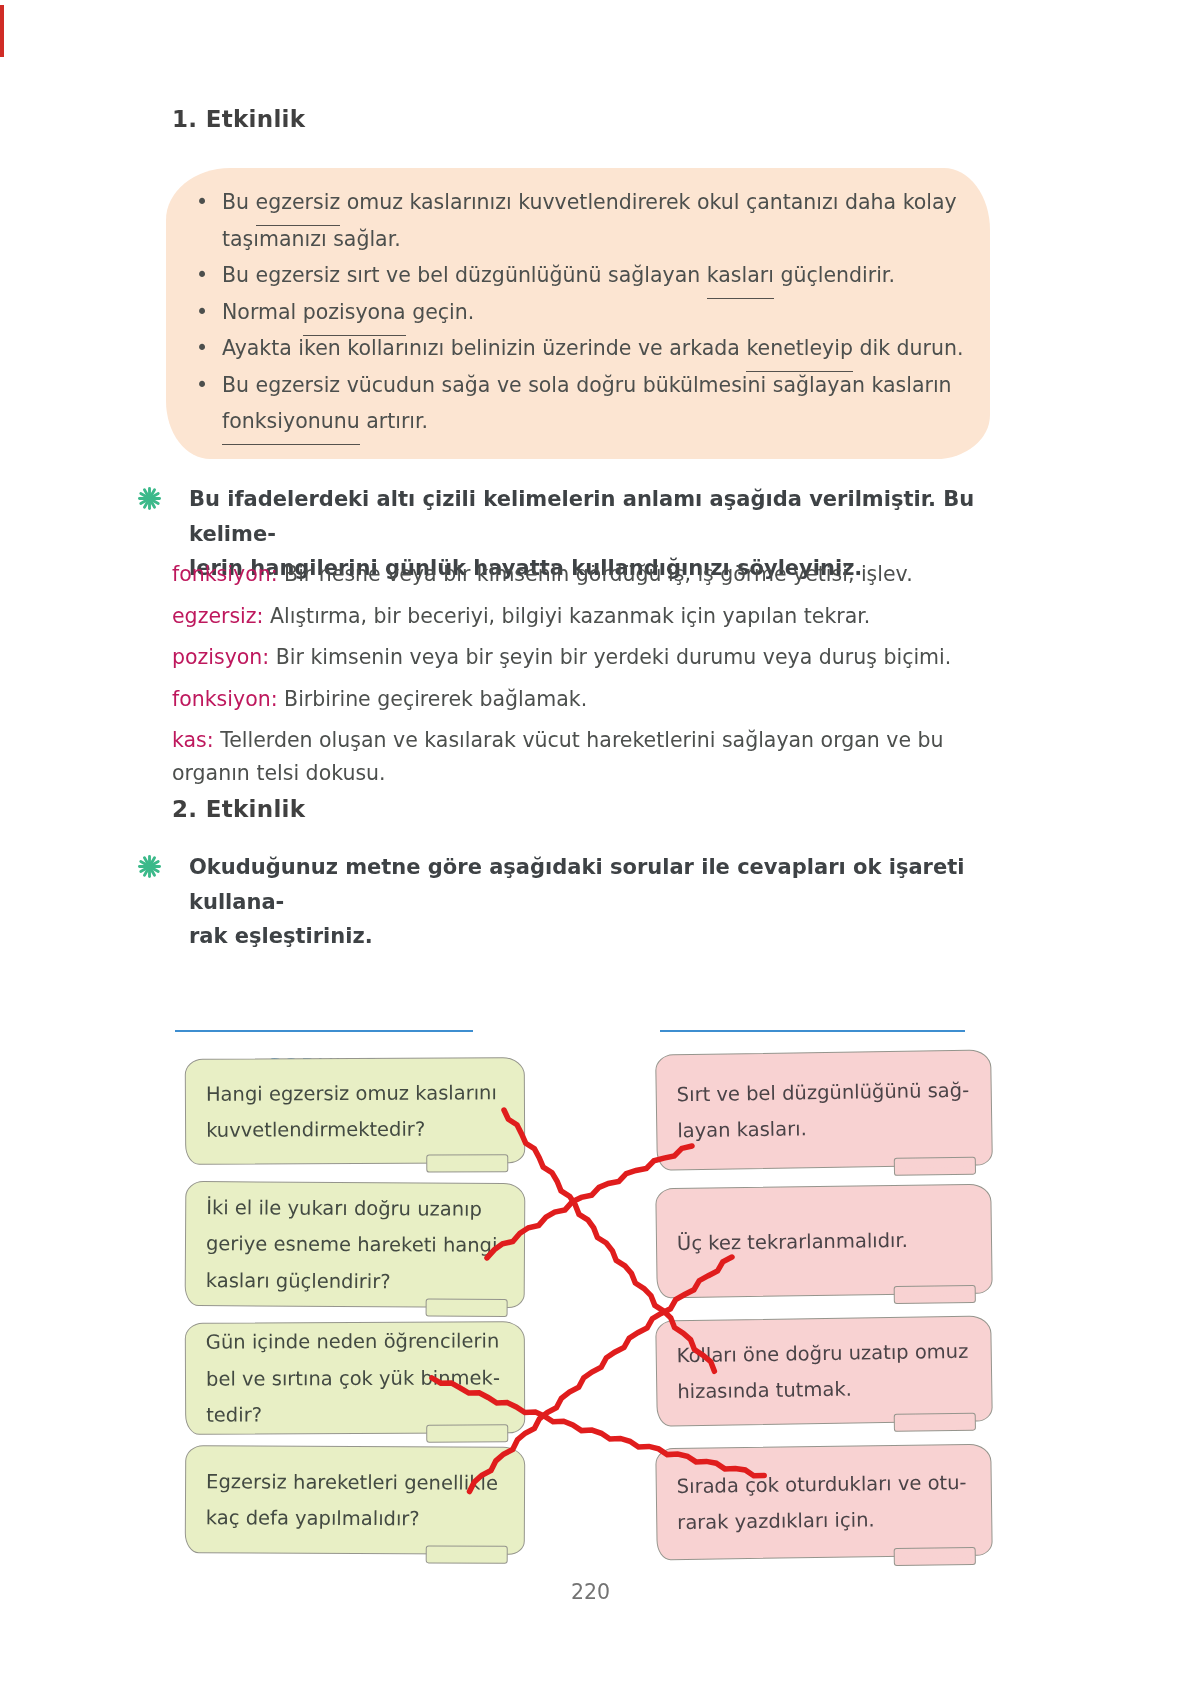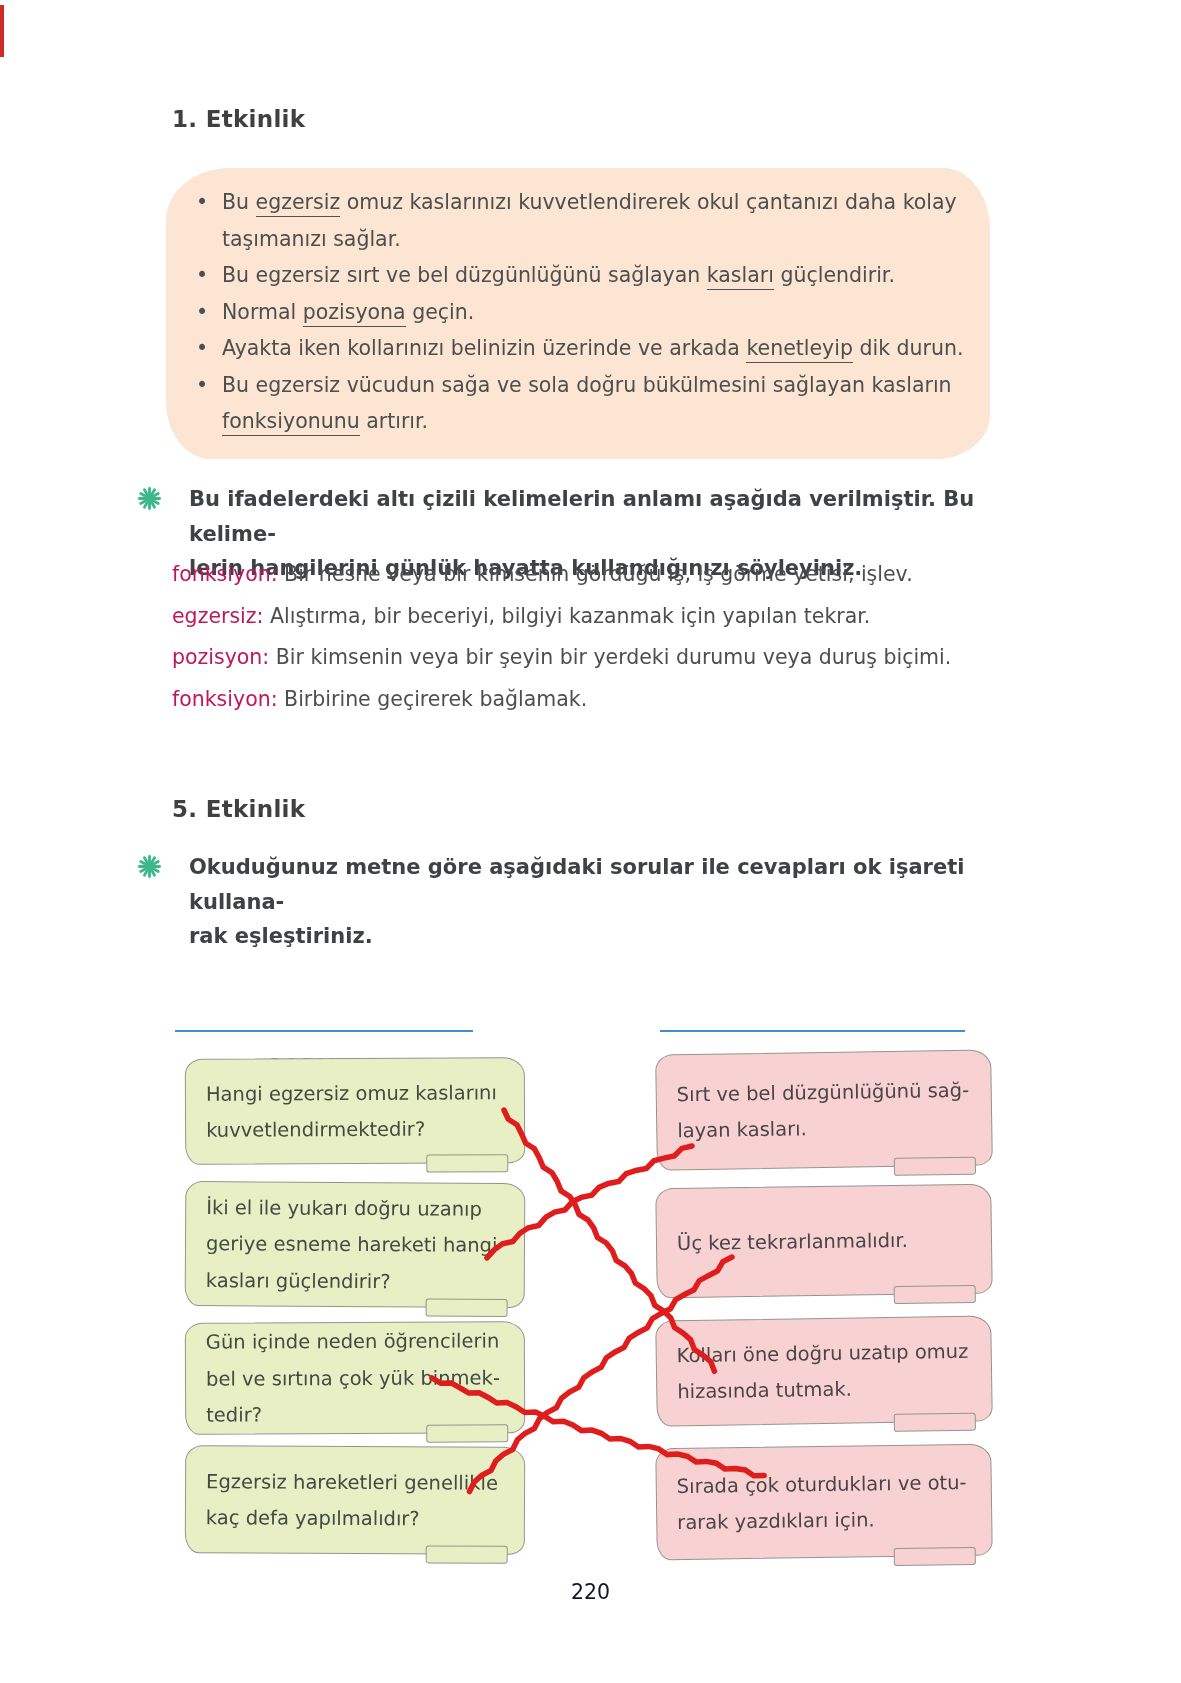--- a/index.html
+++ b/index.html
@@ -14,21 +14,21 @@
   .etkinlik{position:absolute;left:172px;margin:0;font-weight:bold;font-size:23px;color:#404040;letter-spacing:.3px;}
   .h1pos{top:106px}
   .h2pos{top:796px}
 
   .peach-box{position:absolute;left:166px;top:168px;width:824px;height:291px;background:#fce5d2;
     border-radius:64px 46px 54px 44px / 52px 62px 44px 58px;}
   .bullets{list-style:none;margin:16px 0 0;padding:0 26px 0 30px;}
   .bullet{display:flex;font-size:20.5px;line-height:36.5px;color:#4c4f4d;}
   .dot{flex:none;width:26px;color:#4c4f4d;}
   .btext{flex:1;}
-  .u{border-bottom:1.7px solid #55524e;padding-bottom:2px;}
+  .u{border-bottom:1.7px solid #55524e;padding-bottom:11px;}
 
   .intro{position:absolute;display:flex;gap:28px;}
   .intro1{left:138px;top:482px;width:872px;}
   .intro2{left:138px;top:850px;width:884px;}
   .burst{flex:none;width:23px;height:23px;margin-top:5px;}
   .intro-text{margin:0;font-weight:bold;font-size:21px;line-height:34.5px;color:#3e4245;white-space:pre-line;}
 
   .defs{position:absolute;left:172px;top:558px;width:842px;}
   .def{margin:0 0 8.5px;font-size:20.5px;line-height:33px;color:#4c4f4d;}
   .term{color:#be185d;}
@@ -57,21 +57,21 @@
   .qcol > .qbox:nth-of-type(3){left:185px;top:1322px;width:340px;height:112px;transform:rotate(-.25deg);}
   .qcol > .qbox:nth-of-type(4){left:185px;top:1446px;width:340px;height:108px;transform:rotate(.3deg);}
 
   .acol > .abox:nth-of-type(1){left:656px;top:1052px;width:336px;height:116px;transform:rotate(-.9deg);}
   .acol > .abox:nth-of-type(2){left:656px;top:1186px;width:336px;height:110px;transform:rotate(-.8deg);}
   .acol > .abox:nth-of-type(3){left:656px;top:1318px;width:336px;height:106px;transform:rotate(-.9deg);}
   .acol > .abox:nth-of-type(4){left:656px;top:1446px;width:336px;height:112px;transform:rotate(-.8deg);}
 
   #arrows{position:absolute;left:0;top:0;width:1181px;height:1683px;pointer-events:none;z-index:6;}
 
-  .pagenum{position:absolute;left:0;right:0;top:1580px;text-align:center;font-size:20.5px;color:#0f172a;}
+  .pagenum{position:absolute;left:0;right:0;top:1580px;text-align:center;font-size:20.5px;color:#737373;}
 </style>
 </head>
 <body>
 
 <div class="page">
 
   <div class="edge-mark"></div>
 
 
   <h2 class="etkinlik h1pos">1. Etkinlik</h2>
@@ -118,23 +118,25 @@
     <p class="intro-text">Bu ifadelerdeki altı çizili kelimelerin anlamı aşağıda verilmiştir. Bu kelime-
 lerin hangilerini günlük hayatta kullandığınızı söyleyiniz.</p>
   </div>
 
   <div class="defs">
 
   <p class="def"><span class="term">fonksiyon:</span> <span class="meaning">Bir nesne veya bir kimsenin gördüğü iş, iş görme yetisi, işlev.</span></p>
       <p class="def"><span class="term">egzersiz:</span> <span class="meaning">Alıştırma, bir beceriyi, bilgiyi kazanmak için yapılan tekrar.</span></p>
       <p class="def"><span class="term">pozisyon:</span> <span class="meaning">Bir kimsenin veya bir şeyin bir yerdeki durumu veya duruş biçimi.</span></p>
       <p class="def"><span class="term">fonksiyon:</span> <span class="meaning">Birbirine geçirerek bağlamak.</span></p>
+      <p class="def"><span class="term">kas:</span> <span class="meaning">Tellerden oluşan ve kasılarak vücut hareketlerini sağlayan organ ve bu
+organın telsi dokusu.</span></p>
     </div>
 
-  <h2 class="etkinlik h2pos">5. Etkinlik</h2>
+  <h2 class="etkinlik h2pos">2. Etkinlik</h2>
 
   <div class="intro intro2">
     <span class="burst">
       <svg viewBox="0 0 24 24" width="23" height="23">
           <g stroke="#3cb98a" stroke-width="3" stroke-linecap="round">
         <line x1="12" y1="1.5" x2="12" y2="22.5"></line>
         <line x1="1.5" y1="12" x2="22.5" y2="12"></line>
         <line x1="21.1" y1="6.75" x2="2.9" y2="17.25"></line>
         <line x1="17.25" y1="2.9" x2="6.75" y2="21.1"></line>
         <line x1="6.75" y1="2.9" x2="17.25" y2="21.1"></line>

